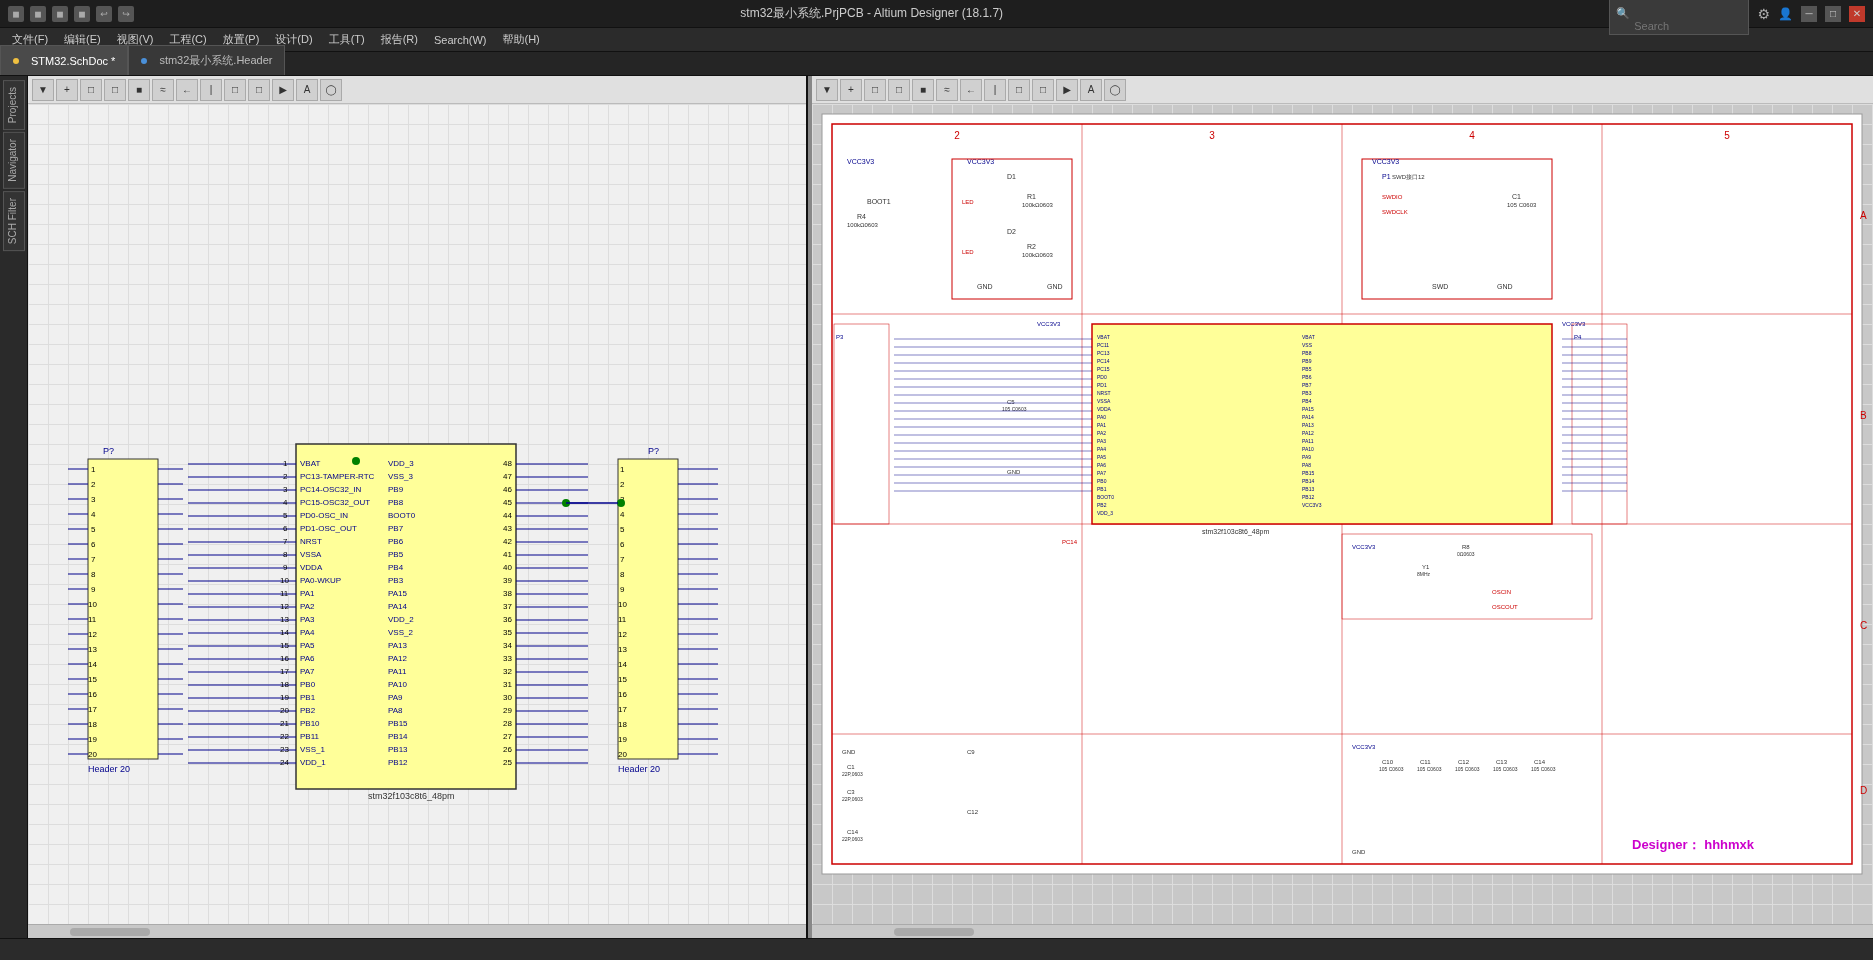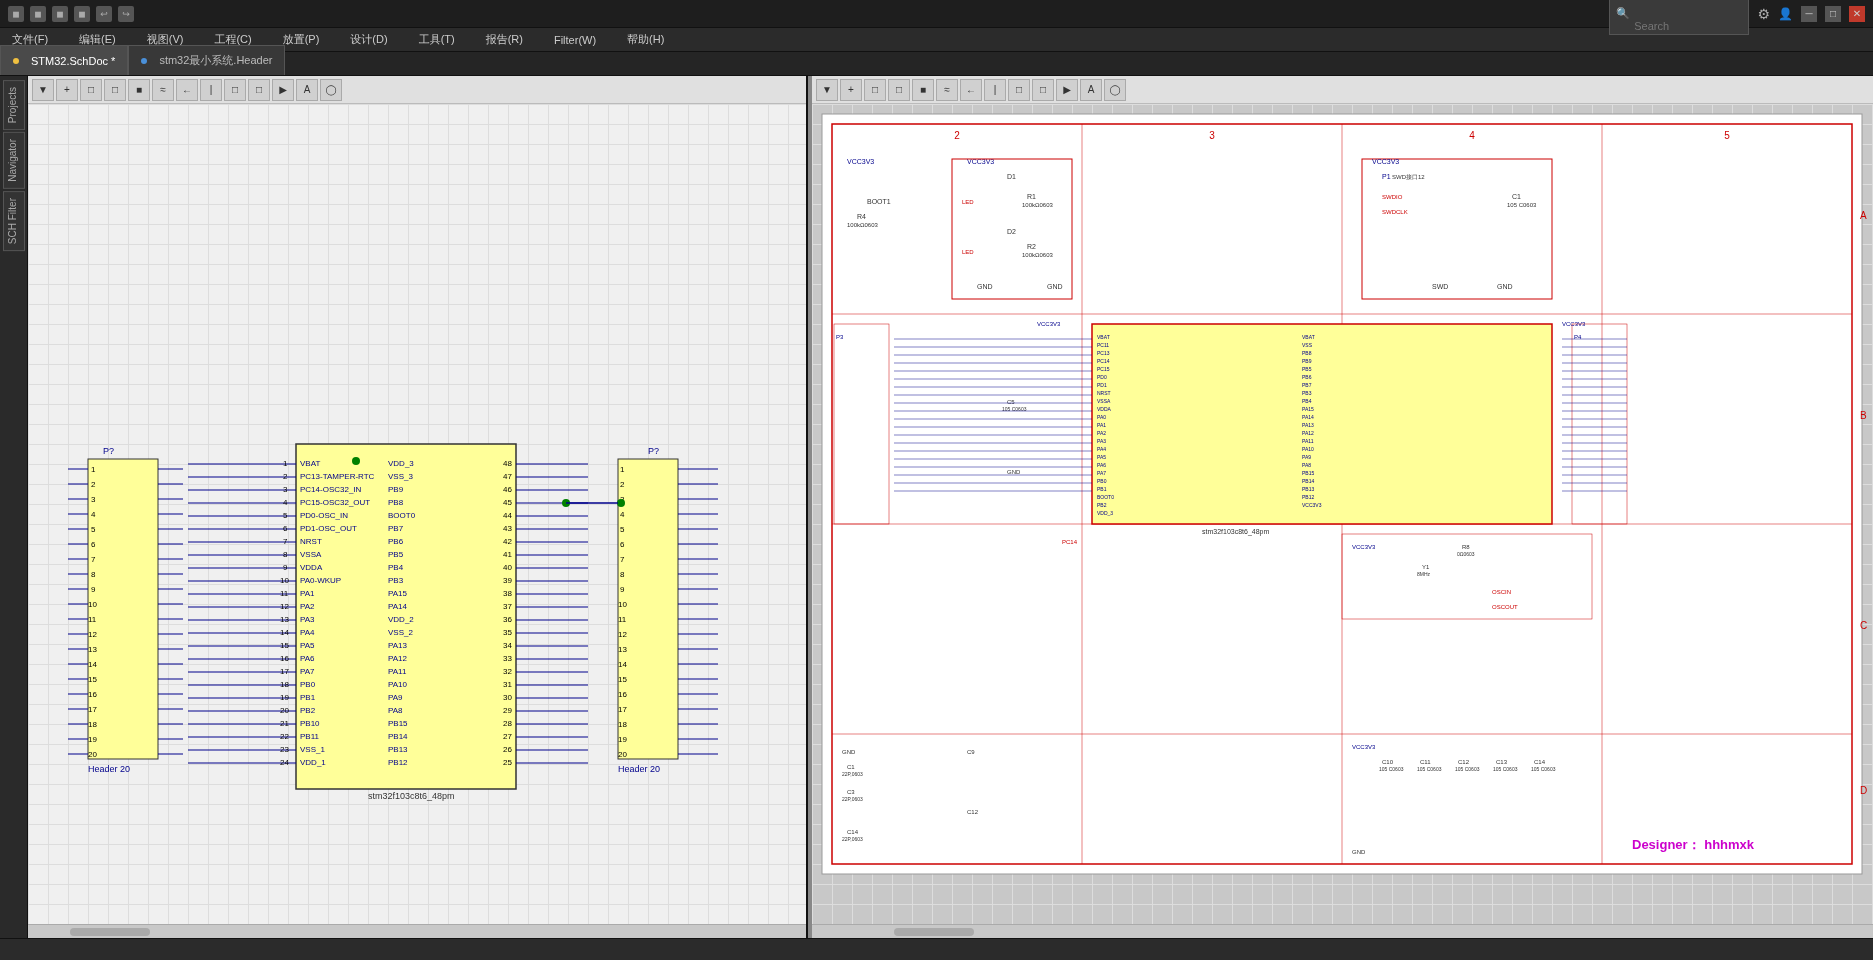--- a/index.html
+++ b/index.html
@@ -79,21 +79,21 @@
     }
 
     
     #menubar {
       height: 24px;
       background: #2b2b2b;
       display: flex;
       align-items: center;
       padding: 0 4px;
       border-bottom: 1px solid #111;
-      gap: 15px;
+      gap: 0;
     }
     .menu-item {
       padding: 2px 8px;
       font-size: 11px;
       color: #ccc;
       cursor: pointer;
       white-space: nowrap;
     }
 
     
@@ -269,20 +269,21 @@
 
 <div id="titlebar">
   <div class="title-icons">
     <span>◼</span>
     <span>◼</span>
     <span>◼</span>
     <span>◼</span>
     <span>↩</span>
     <span>↪</span>
   </div>
+  <div class="title-text">stm32最小系统.PrjPCB - Altium Designer (18.1.7)</div>
   <div class="title-right">
     <div class="search-box">
       <span style="color:#aaa;margin-right:4px;">🔍</span>
       <input type="text" placeholder="Search" style="">
     </div>
     <span style="font-size:14px;color:#aaa;cursor:pointer;">⚙</span>
     <span style="font-size:12px;color:#aaa;cursor:pointer;">👤</span>
     <div class="win-btn">─</div>
     <div class="win-btn">□</div>
     <div class="win-btn" style="background:#c0392b;">✕</div>
@@ -291,21 +292,21 @@
 
 <div id="menubar">
   <span class="menu-item">文件(F)</span>
   <span class="menu-item">编辑(E)</span>
   <span class="menu-item">视图(V)</span>
   <span class="menu-item">工程(C)</span>
   <span class="menu-item">放置(P)</span>
   <span class="menu-item">设计(D)</span>
   <span class="menu-item">工具(T)</span>
   <span class="menu-item">报告(R)</span>
-  <span class="menu-item">Filter(W)</span>
+  <span class="menu-item">Search(W)</span>
   <span class="menu-item">帮助(H)</span>
 </div>
 
 <div id="tabbar">
   <div class="tab active">
     <span class="dot"></span>
     <span>STM32.SchDoc *</span>
   </div>
   <div class="tab">
     <span class="dot" style="background:#4a90d9;"></span>

